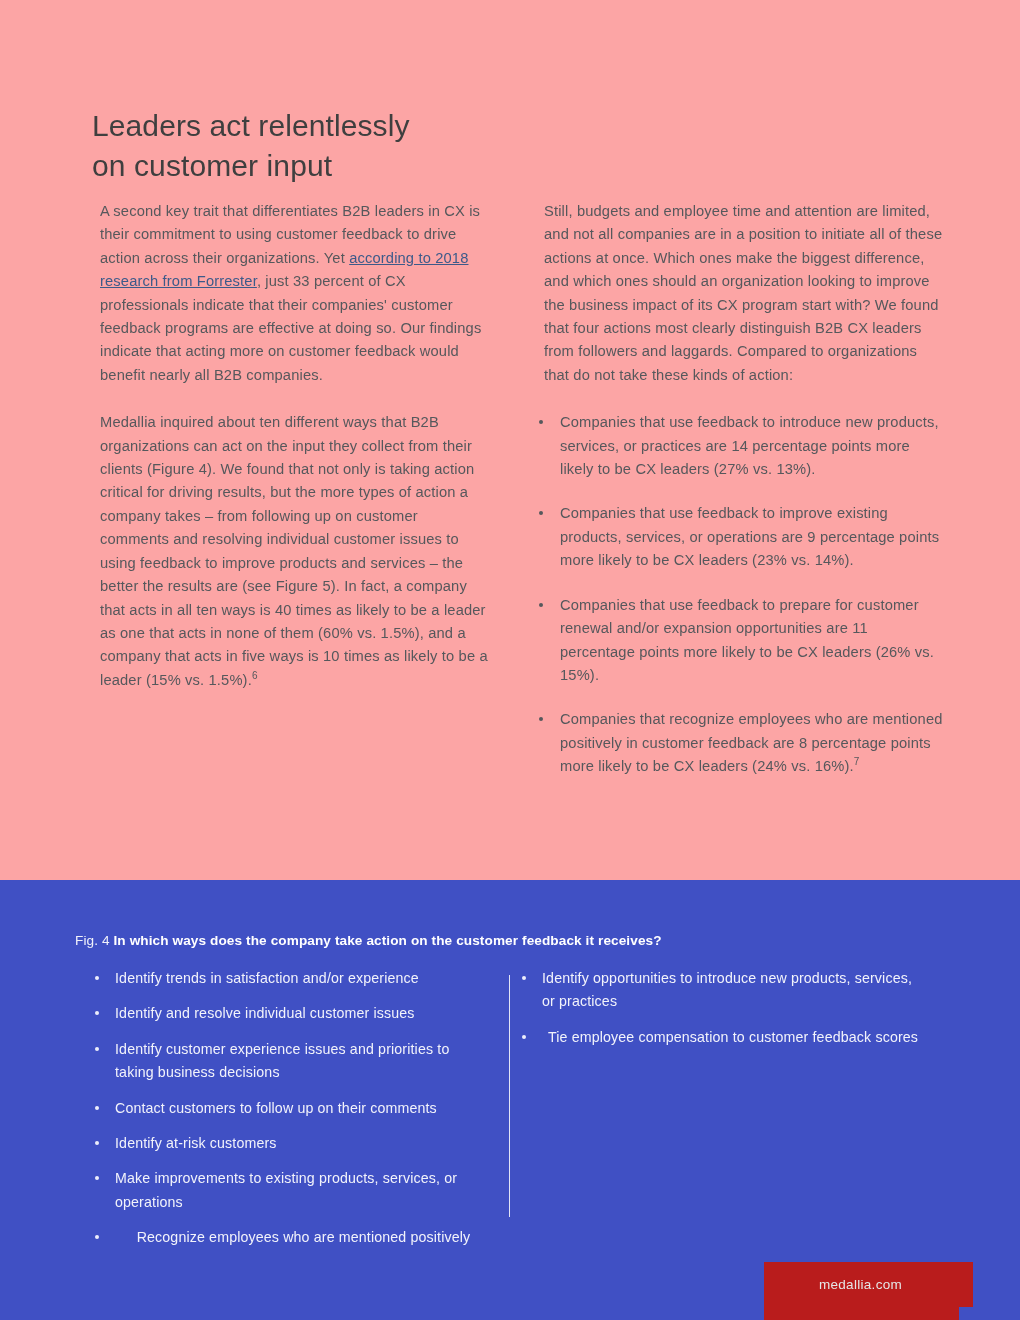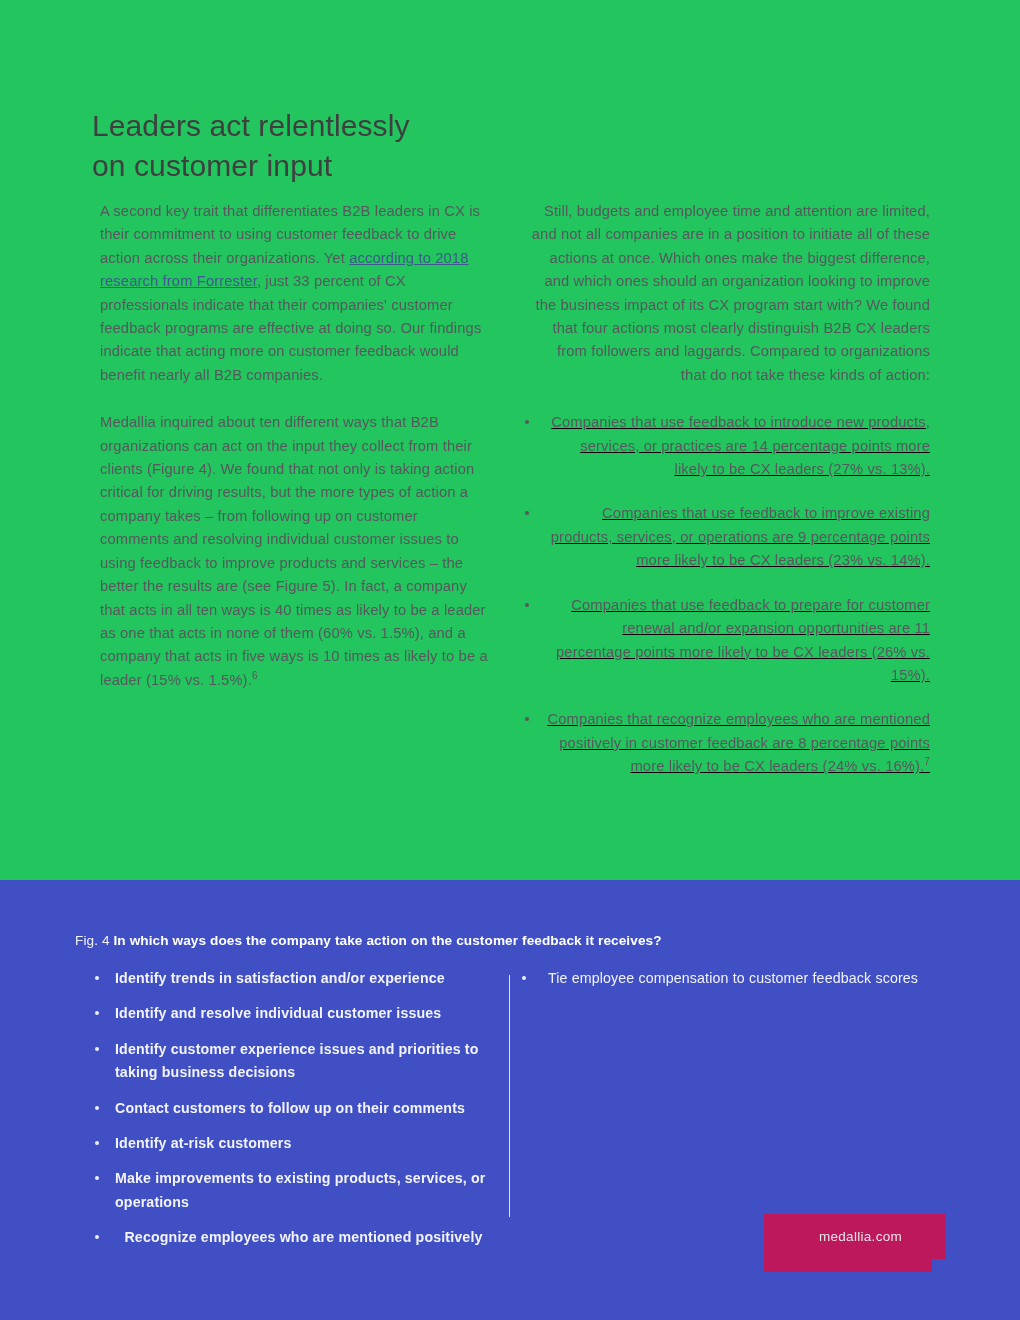--- a/index.html
+++ b/index.html
@@ -16,21 +16,21 @@
     position: relative;
   }
 
   
   .page-top {
     position: absolute;
     left: 0;
     top: 0;
     width: 1020px;
     height: 1051px;
-    background: #22c55e;
+    background: #fca5a5;
   }
 
   .page-title {
     position: absolute;
     left: 92px;
     top: 86px;
     width: 600px;
     font-size: 30px;
     line-height: 40px;
     font-weight: 400;
@@ -46,21 +46,21 @@
     left: 0;
     top: 200px;
     width: 1020px;
   }
 
   .col {
     position: absolute;
     top: 0;
   }
   .col-left  { left: 92px;  width: 398px; }
-  .col-right { left: 522px; width: 408px; text-align: right; }
+  .col-right { left: 536px; width: 408px; }
 
   .body-par {
     margin: 0 0 24px 8px;
     font-size: 14.7px;
     line-height: 23.4px;
     color: #56585c;
     letter-spacing: 0.15px;
   }
   .body-par:last-child { margin-bottom: 0; }
 
@@ -73,21 +73,20 @@
     font-size: 10px;
     vertical-align: super;
     line-height: 0;
   }
 
   
   ul.wlist {
     list-style: none;
     margin: 14px 0 0 0;
     padding: 0;
-    text-decoration: underline;
   }
   ul.wlist > li {
     position: relative;
     padding-left: 24px;
     margin-bottom: 21px;
     font-size: 14.7px;
     line-height: 23.4px;
     color: #56585c;
     letter-spacing: 0.15px;
   }
@@ -139,21 +138,21 @@
     background: #ffffff;
     opacity: 0.85;
   }
 
   ul.blist {
     position: absolute;
     list-style: none;
     margin: 0;
     padding: 0;
   }
-  ul.blist-left  { left: 92px;  top: 967px; width: 400px; font-weight: bold; }
+  ul.blist-left  { left: 92px;  top: 967px; width: 400px; }
   ul.blist-right { left: 519px; top: 967px; width: 405px; }
 
   ul.blist > li {
     position: relative;
     padding-left: 23px;
     margin-bottom: 12px;
     font-size: 14.2px;
     line-height: 23.4px;
     color: #f2f3fb;
     letter-spacing: 0.15px;
@@ -166,24 +165,24 @@
     width: 4px;
     height: 4px;
     border-radius: 50%;
     background: #eceefb;
   }
 
   
   .site-badge {
     position: absolute;
     left: 764px;
-    top: 1214px;
-    width: 182px;
+    top: 1262px;
+    width: 209px;
     height: 58px;
-    background: #be185d;
+    background: #b91c1c;
   }
   .site-badge .badge-notch {
     position: absolute;
     right: 0;
     bottom: 0;
     width: 14px;
     height: 13px;
     background: #4050c4;
   }
   .site-badge .badge-text {
@@ -268,20 +267,23 @@
   <li>
     <span class="bullet-dot"></span><span>Make improvements to existing products, services, or operations</span>
   </li>
   <li>
     <span class="bullet-dot"></span><span>Recognize employees who are mentioned positively</span>
   </li>
 </ul>
 
 <ul class="blist blist-right">
   <li>
+    <span class="bullet-dot"></span><span>Identify opportunities to introduce new products, services, or practices</span>
+  </li>
+  <li>
     <span class="bullet-dot"></span><span>Tie employee compensation to customer feedback scores</span>
   </li>
 </ul>
 
 <div class="site-badge">
   <span class="badge-text">medallia.com</span>
   <span class="badge-notch"></span>
 </div>
 
 </body></html>

